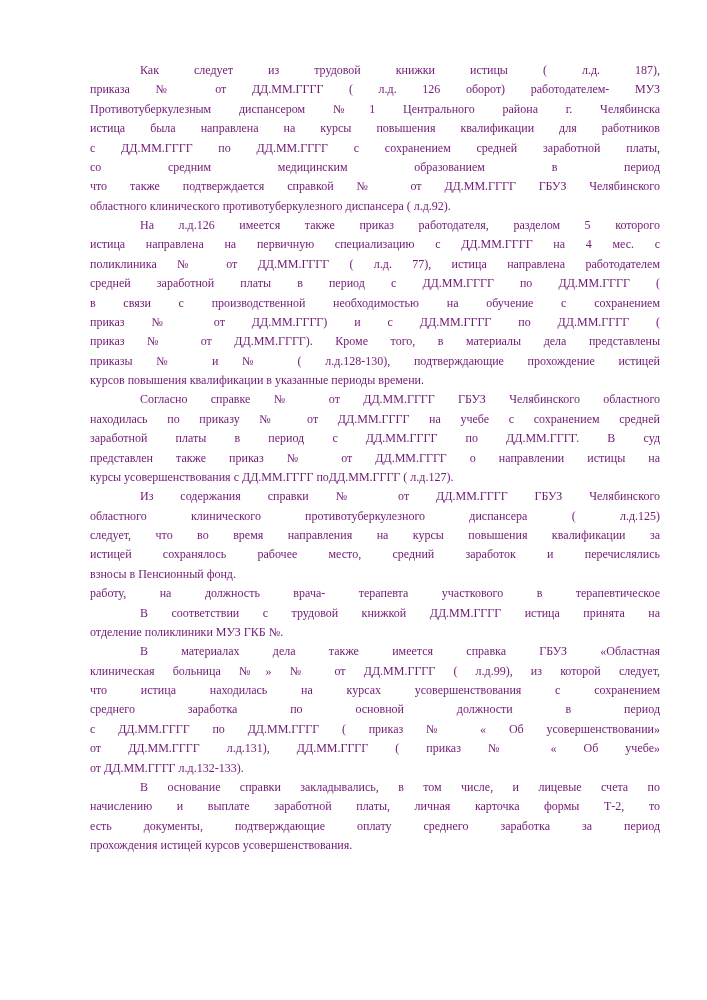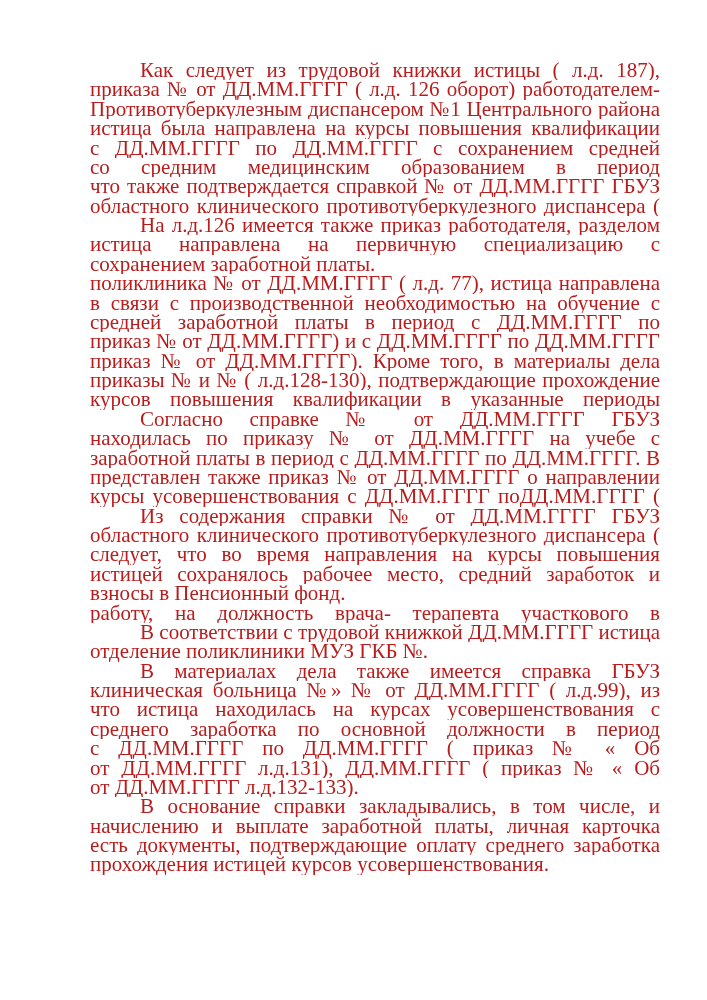--- a/index.html
+++ b/index.html
@@ -19,22 +19,22 @@
     left: 0; top: 0;
     width: 707px;
     height: 1000px;
     background: #ffffff;
   }
   .text-block {
     position: absolute;
     left: 90px;
     top: 61px;
     width: 570px;
-    color: #b91c1c;
-    font-size: 21px;
+    color: #701a75;
+    font-size: 12px;
     line-height: 19.38px;
   }
   .paragraph {
     margin: 0;
     padding: 0;
   }
   .line {
     text-align: justify;
     text-align-last: justify;
     white-space: normal;
@@ -59,26 +59,25 @@
         <div class="line">Противотуберкулезным диспансером №1 Центрального района г. Челябинска</div>
         <div class="line">истица была направлена на курсы повышения квалификации для работников</div>
         <div class="line">с ДД.ММ.ГГГГ по ДД.ММ.ГГГГ с сохранением средней заработной платы,</div>
         <div class="line">со средним медицинским образованием в период</div>
         <div class="line">что также подтверждается справкой № от ДД.ММ.ГГГГ ГБУЗ Челябинского</div>
         <div class="line last">областного клинического противотуберкулезного диспансера ( л.д.92).</div>
       </div>
       <div class="paragraph">
         <div class="line first">На л.д.126 имеется также приказ работодателя, разделом 5 которого</div>
         <div class="line">истица направлена на первичную специализацию с ДД.ММ.ГГГГ на 4 мес. с</div>
-        <div class="line last">сохранением заработной платы.</div>
       </div>
       <div class="paragraph">
         <div class="line">поликлиника № от ДД.ММ.ГГГГ ( л.д. 77), истица направлена работодателем</div>
+        <div class="line">средней заработной платы в период с ДД.ММ.ГГГГ по ДД.ММ.ГГГГ (</div>
         <div class="line">в связи с производственной необходимостью на обучение с сохранением</div>
-        <div class="line">средней заработной платы в период с ДД.ММ.ГГГГ по ДД.ММ.ГГГГ (</div>
         <div class="line">приказ № от ДД.ММ.ГГГГ) и с ДД.ММ.ГГГГ по ДД.ММ.ГГГГ (</div>
         <div class="line">приказ № от ДД.ММ.ГГГГ). Кроме того, в материалы дела представлены</div>
         <div class="line">приказы № и № ( л.д.128-130), подтверждающие прохождение истицей</div>
         <div class="line last">курсов повышения квалификации в указанные периоды времени.</div>
       </div>
       <div class="paragraph">
         <div class="line first">Согласно справке № от ДД.ММ.ГГГГ ГБУЗ Челябинского областного</div>
         <div class="line">находилась по приказу № от ДД.ММ.ГГГГ на учебе с сохранением средней</div>
         <div class="line">заработной платы в период с ДД.ММ.ГГГГ по ДД.ММ.ГГГГ. В суд</div>
         <div class="line">представлен также приказ № от ДД.ММ.ГГГГ о направлении истицы на</div>

